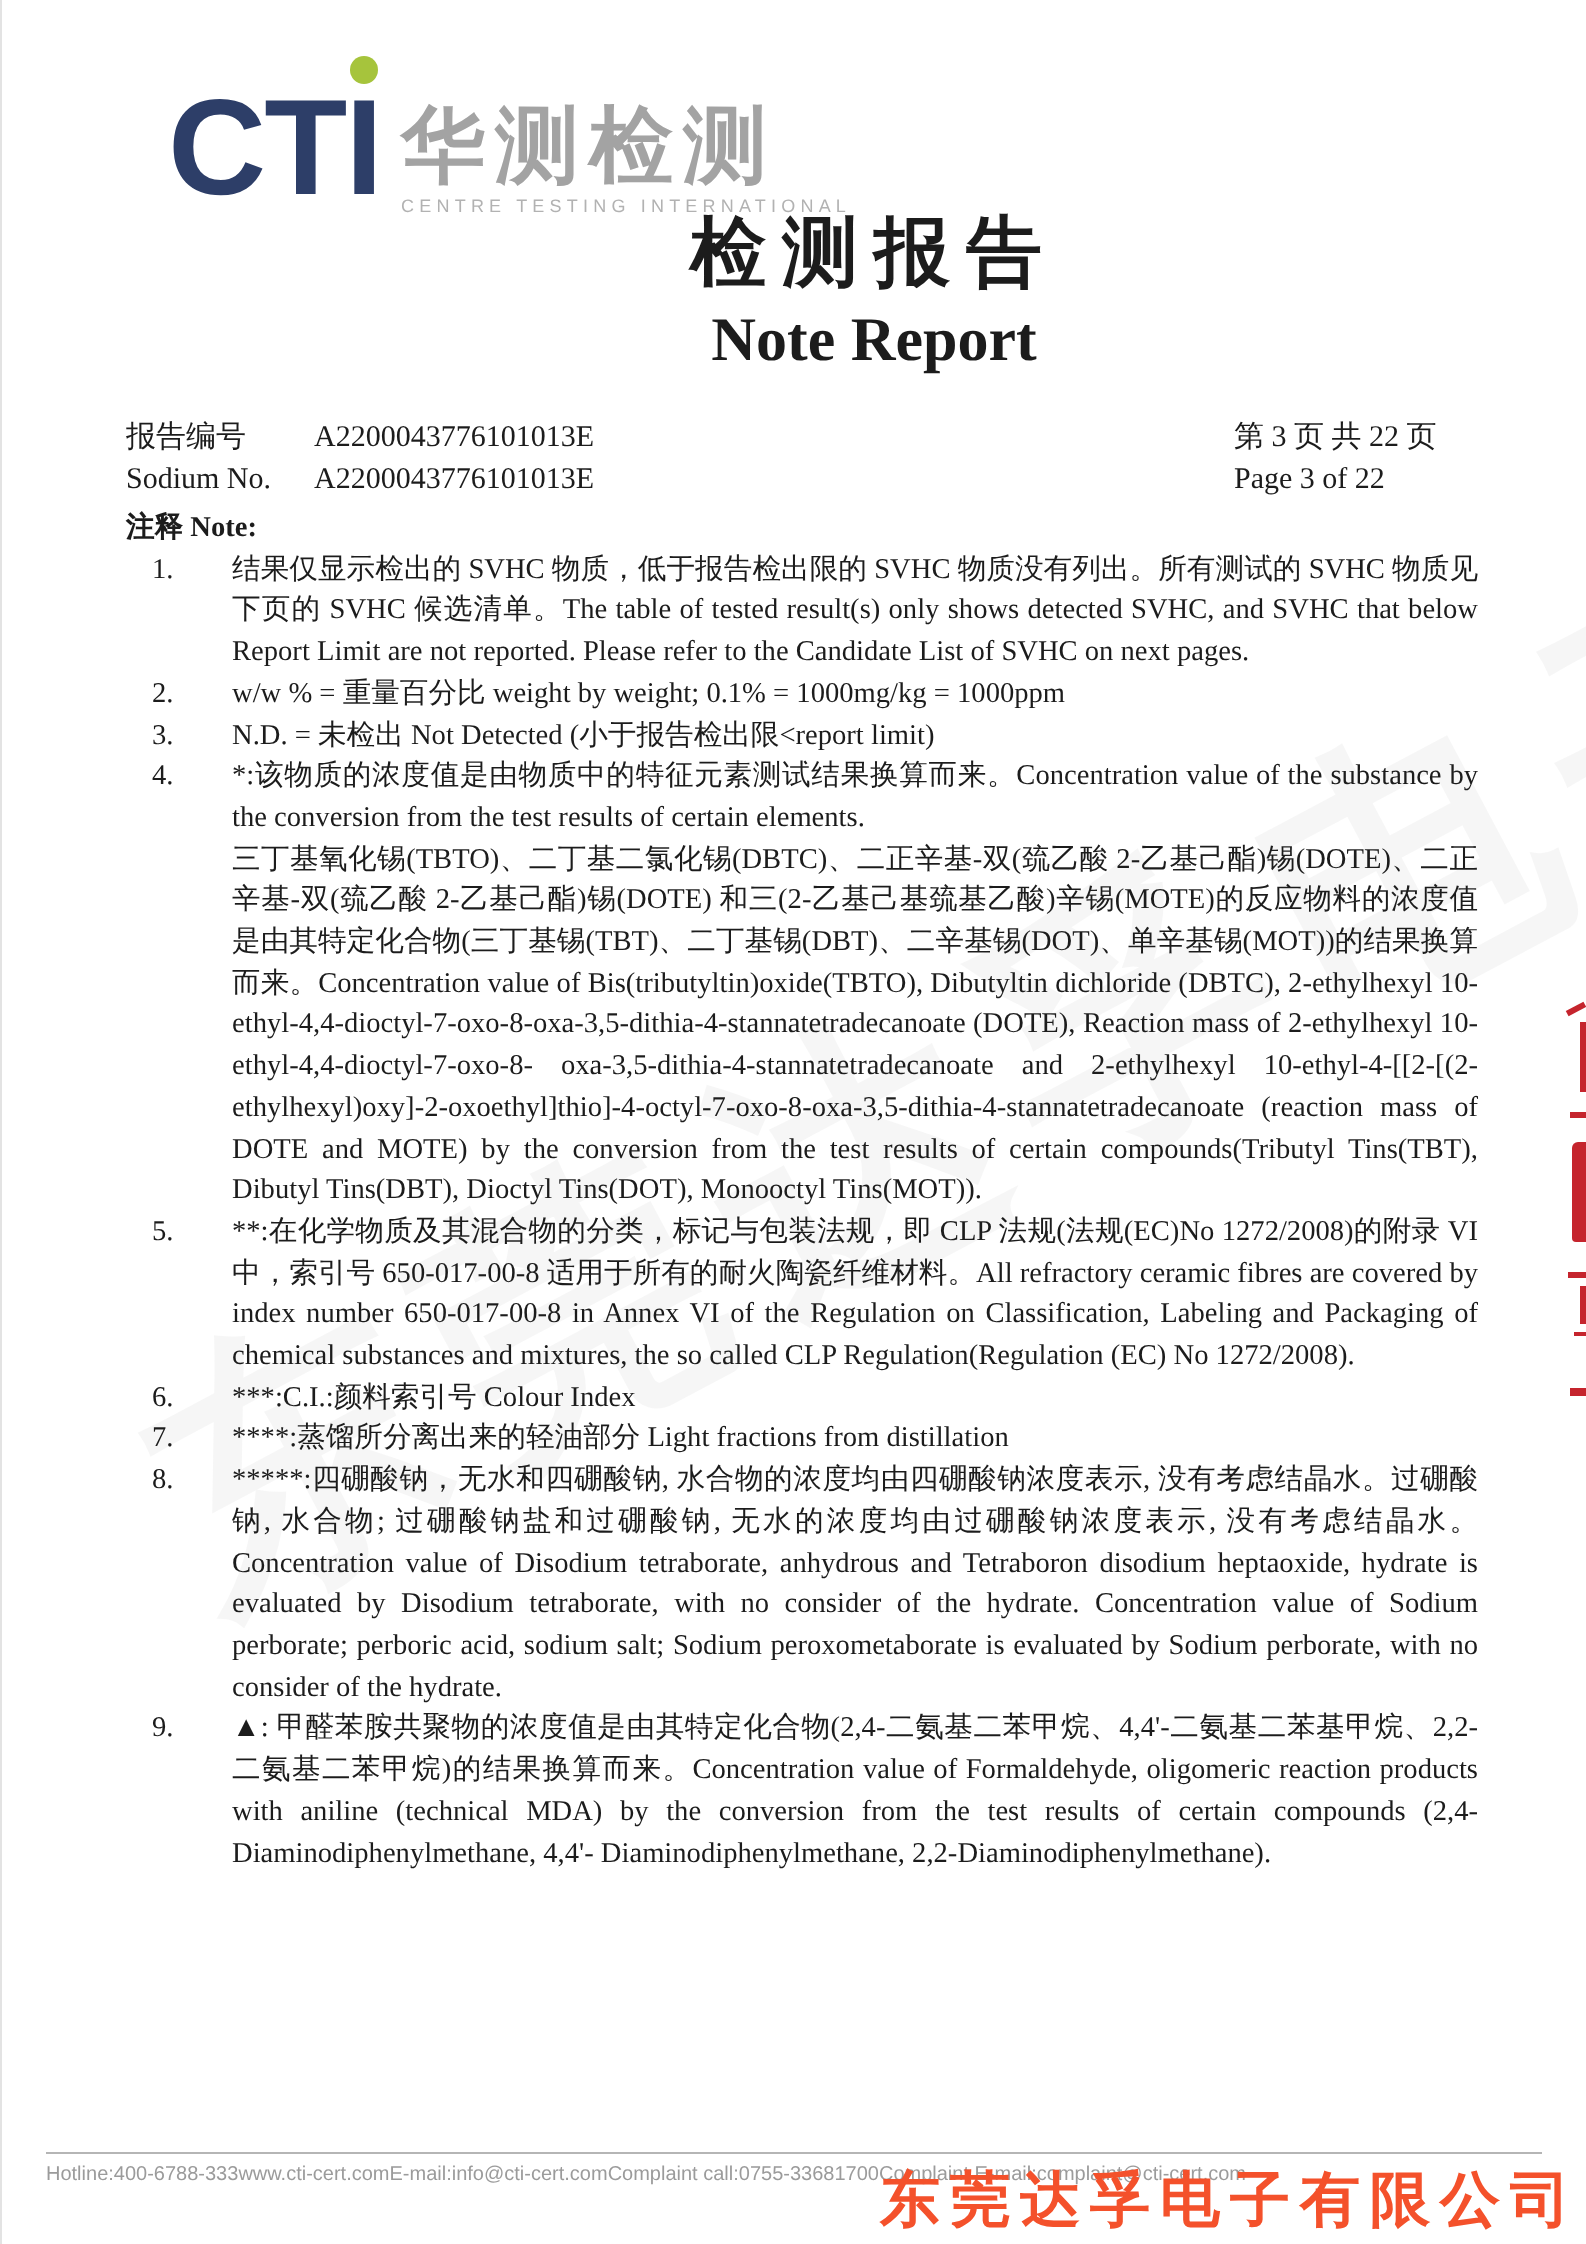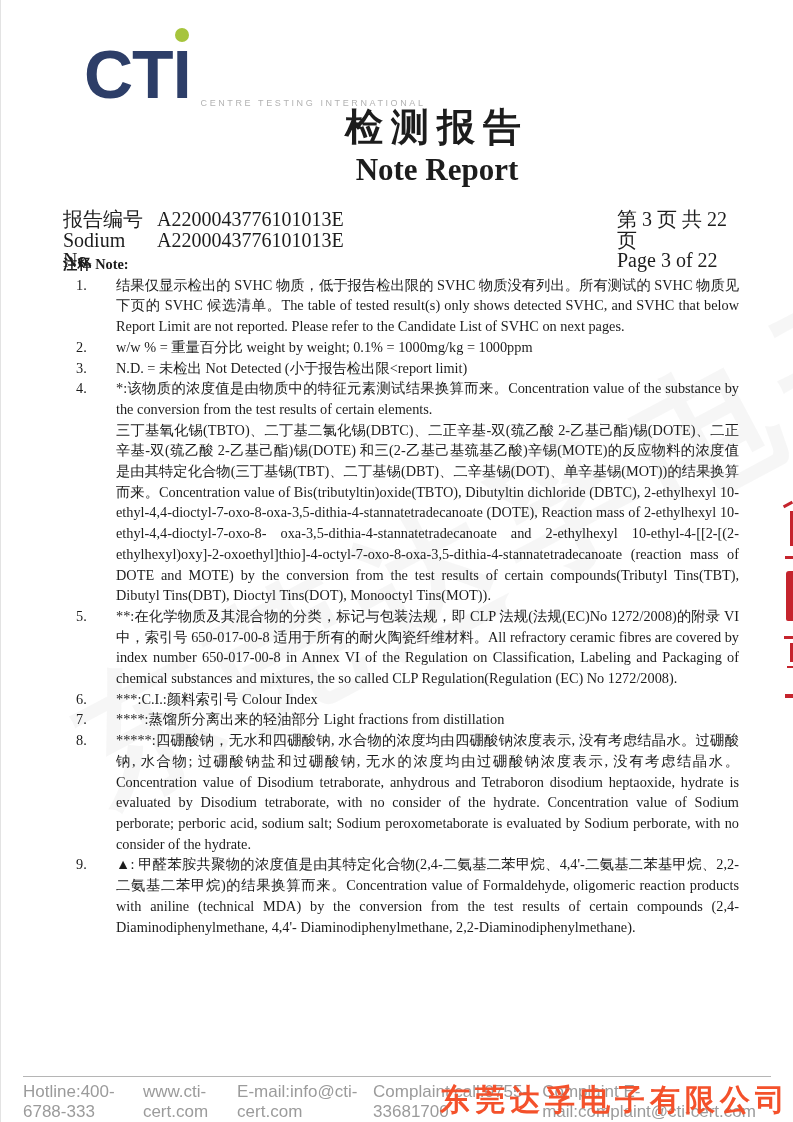--- a/index.html
+++ b/index.html
@@ -28,21 +28,21 @@
   }
   .logo-sub{
     font-family:"Liberation Sans","DejaVu Sans",sans-serif;
     font-size:9px;color:#b2b2b2;letter-spacing:2.6px;margin-top:3px;
   }
   
   .title-block{position:absolute;top:104px;left:0;width:100%;text-align:center;margin-left:40px;}
   .title-zh{font-size:38px;font-weight:bold;letter-spacing:8px;line-height:1.25;}
   .title-en{font-size:31px;font-weight:bold;line-height:1.15;}
   
-  .report-info{position:absolute;top:209px;left:62px;right:56px;font-size:20px;line-height:20.5px;}
+  .report-info{position:absolute;top:209px;left:62px;right:56px;font-size:15px;line-height:20.5px;}
   .ri-row{display:flex;}
   .ri-label{width:94px;flex-shrink:0;}
   .ri-value{flex:1;}
   .ri-right{position:absolute;right:0;top:0;width:120px;}
   
   .notes{position:absolute;top:254px;left:62px;width:676px;font-size:14.3px;line-height:20.7px;}
   .notes-heading{font-weight:bold;}
   .note-list{margin-top:0;padding-left:13px;}
   .note-item{display:flex;}
   .note-num{width:40px;flex-shrink:0;}
@@ -61,41 +61,42 @@
   .frag-c{top:556px;width:8px;height:3px;}
   .frag-d{top:571px;width:7px;height:50px;border-radius:3px 0 0 2px;}
   .frag-e{top:636px;width:9px;height:3px;}
   .frag-f{top:643px;width:3px;height:19px;}
   .frag-g{top:666px;width:6px;height:2px;}
   .frag-h{top:694px;width:8px;height:4px;}
   
   .footer-line{position:absolute;top:1076px;left:22px;right:22px;height:1px;background:#b5b5b5;}
   .footer{
     position:absolute;top:1082px;left:22px;right:22px;display:flex;justify-content:flex-start;
-    font-family:"Liberation Sans","DejaVu Sans",sans-serif;font-size:17px;color:#9b9b9b;
+    font-family:"Liberation Sans","DejaVu Sans",sans-serif;font-size:10px;color:#9b9b9b;
   }
   .stamp{
     position:absolute;top:1080px;right:3px;z-index:5;
     font-family:"Liberation Sans","DejaVu Sans",sans-serif;font-weight:bold;
     font-size:30px;letter-spacing:5px;color:#f4512b;white-space:nowrap;
   }
 </style>
 </head>
 <body>
 
 <div id="page">
 
   <div class="watermark">东莞达孚电子有限公司</div>
 
   <div class="logo">
     <div class="logo-cti">
       <span>CTI</span>
       <span class="logo-dot"></span>
     </div>
     <div class="logo-cn">
+      <div class="logo-chinese">华测检测</div>
       <div class="logo-sub">CENTRE TESTING INTERNATIONAL</div>
     </div>
   </div>
 
   <div class="title-block">
     <div class="title-zh">检测报告</div>
     <div class="title-en">Note Report</div>
   </div>
 
   <div class="report-info">

